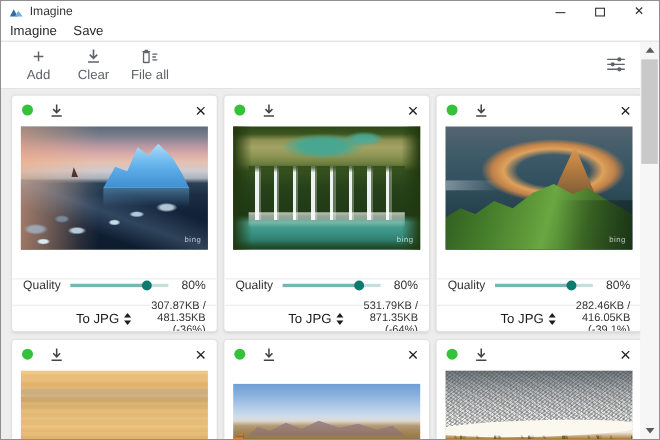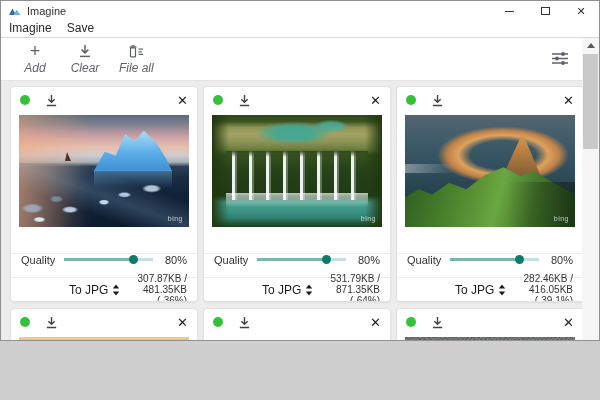--- a/index.html
+++ b/index.html
@@ -1,18 +1,18 @@
 <!DOCTYPE html>
 <html><head>
 <meta charset="utf-8">
 <style>
   * { margin:0; padding:0; box-sizing:border-box; }
   html,body { background:#cfcfcf; }
   .window {
-    width:600px; height:341px; position:relative; background:#fff;
+    width:600px; height:400px; position:relative; background:#fff;
     border:1px solid #8f8f8f; overflow:hidden;
     font-family:"Liberation Sans", sans-serif; color:#222;
   }
 
   
   .titlebar { height:20px; display:flex; align-items:center; padding-left:7px; background:#fff; }
   .app-logo { width:14px; height:12px; margin-right:5px; }
   .title-text { font-size:11px; color:#333; }
   .win-controls { margin-left:auto; display:flex; height:100%; }
   .win-btn { width:36px; height:100%; display:flex; align-items:center; justify-content:center; color:#333; }
@@ -22,21 +22,21 @@
 
   
   .menubar { height:17px; display:flex; align-items:flex-start; padding-left:8px; gap:15px;
              font-size:12px; color:#2a2a2a; border-bottom:1px solid #d8d8d8; background:#fff; }
   .menu-item { line-height:15px; }
 
   
   .toolbar { height:43px; background:#fff; display:flex; align-items:center; padding-left:12px; gap:6px; position:relative; border-bottom:1px solid #e3e3e3; }
   .tool-btn { display:flex; flex-direction:column; align-items:center; justify-content:center; min-width:44px; padding:0 6px; color:#5f6368; }
   .tool-ico { height:16px; display:flex; align-items:center; justify-content:center; }
-  .tool-label { font-size:12px; color:#5f6368; margin-top:2px;font-style:italic; }
+  .tool-label { font-size:12px; color:#5f6368; margin-top:2px; }
   .plus-glyph { font-size:18px; font-weight:300; line-height:14px; color:#5f6368; }
   .tune-btn { position:absolute; right:30px; top:13px; color:#5f6368; }
 
   
   .content { height:318px; background:#ededed; padding:6px 0 0 10px; overflow:hidden; position:relative; }
   .grid { display:grid; grid-template-columns:repeat(3,186px); gap:8px 7px; }
   .card { height:214px; background:#fff; border-radius:3px; display:flex; flex-direction:column;
           box-shadow:0 0 0 1px #e2e2e2, 0 1px 3px rgba(0,0,0,.13); overflow:hidden; }
   .card-header { height:26px; min-height:26px; display:flex; align-items:center; padding:0 9px; }
   .dot { width:10px; height:10px; border-radius:50%; background:#35c13a; }

